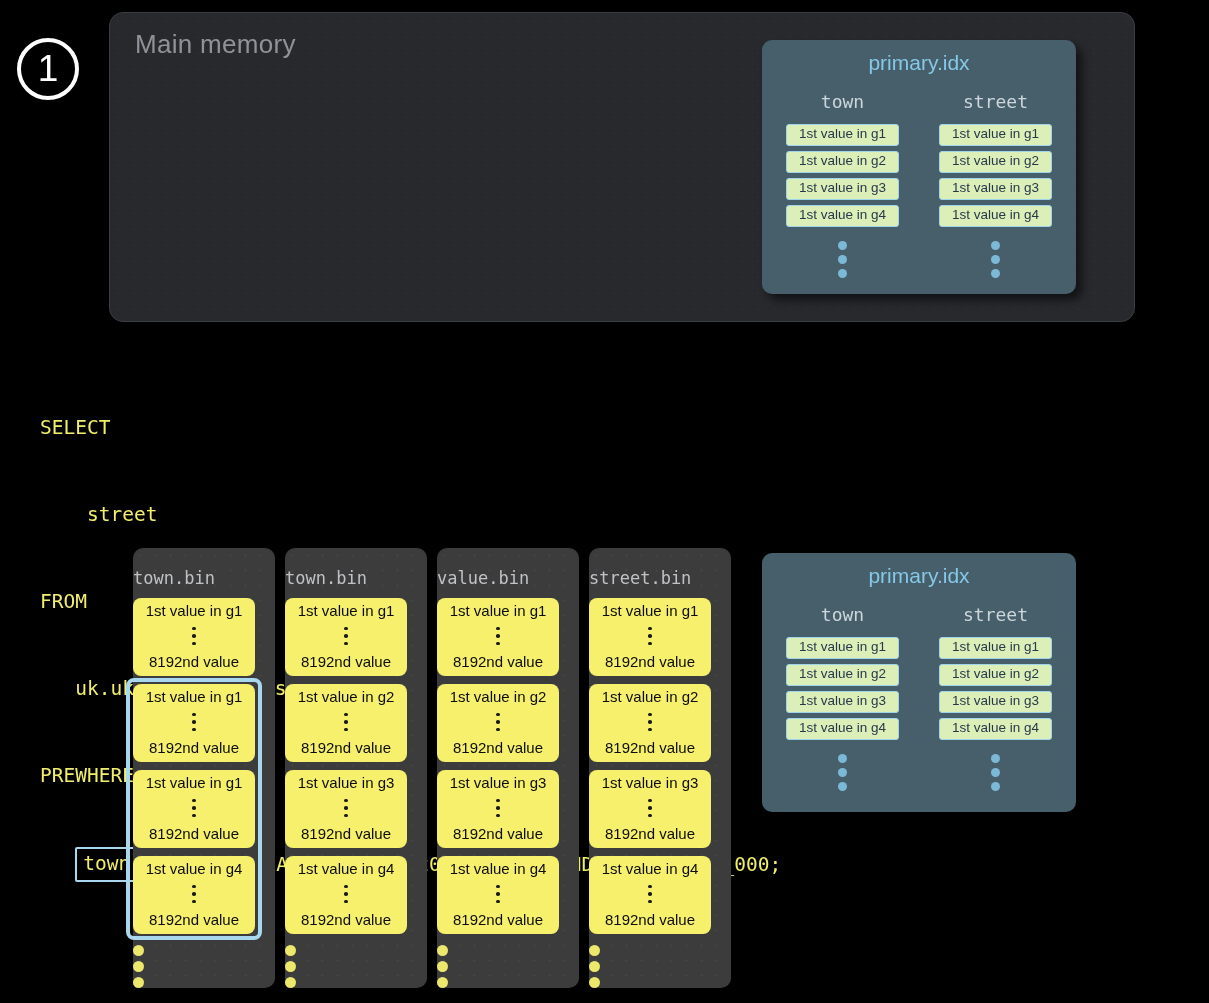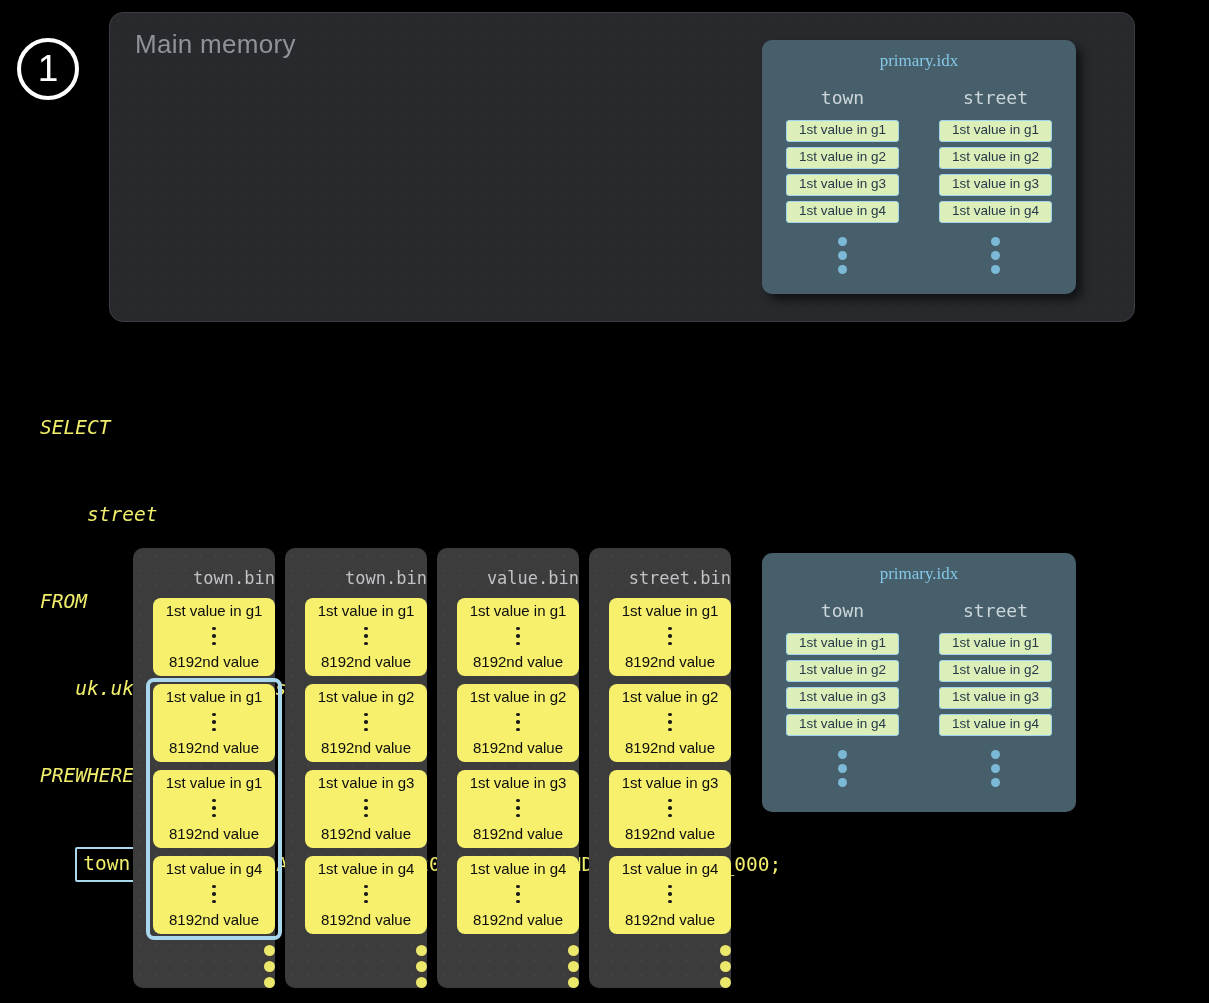--- a/index.html
+++ b/index.html
@@ -30,54 +30,54 @@
     position:absolute;left:25px;top:16px;color:#8f9298;font-size:26px;letter-spacing:.3px;
   }
   
   .pidx{
     position:absolute;left:762px;width:314px;height:254px;
     background:#465f6b;border-radius:10px;
     box-shadow:6px 6px 9px rgba(0,0,0,0.55);
     padding-top:11px;
   }
   .pidx-title{
-    text-align:center;font-family:Liberation Serif, serif;font-size:17px;color:#85c8e7;
+    text-align:center;font-family:Liberation Sans, sans-serif;font-size:21px;color:#85c8e7;
   }
   .pidx-cols{display:flex;justify-content:space-between;padding:0 24px;margin-top:16px;}
   .pidx-col{display:flex;flex-direction:column;align-items:center;width:113px;}
   .pidx-col-header{
     font-family:var(--mono);font-size:18px;color:#cdd6da;margin-bottom:12px;
   }
   .chip{
     width:113px;height:22px;margin-bottom:5px;
     background:#ddefb8;border:1.5px solid #a0d4eb;border-radius:3px;
     color:#26384a;font-size:13.5px;line-height:18px;text-align:center;
     font-family:var(--sans);
   }
   .vdots{display:flex;flex-direction:column;align-items:center;gap:5px;margin-top:9px;}
   .vdots i{display:block;width:9px;height:9px;border-radius:50%;background:#7cb9d7;}
   
   .sql{
     position:absolute;left:40px;top:355px;
     font-family:var(--mono);font-size:19.5px;line-height:29px;color:#f1ee6b;
     white-space:pre;
   }
-  .sql-line{white-space:pre;font-style:italic;}
+  .sql-line{white-space:pre;}
   .sql-where{display:flex;align-items:center;height:33px;}
   .sql-hlbox{
     display:inline-block;border:2.5px solid #a9d7ee;border-radius:2px;
     padding:0 6px 2px 6px;margin-right:9px;white-space:pre;
   }
   
   .bins{position:absolute;left:133px;top:548px;display:flex;gap:10px;}
   .bin-col{
     position:relative;width:142px;height:440px;background:#3c3c3d;border-radius:10px;
     background-image:radial-gradient(circle, rgba(255,255,255,0.035) 1px, transparent 1.4px);
     background-size:15px 15px;
-    display:flex;flex-direction:column;align-items:flex-end;
+    display:flex;flex-direction:column;align-items:flex-start;
   }
   .bin-title{
     font-family:var(--mono);font-size:17px;color:#c0c2c5;margin-top:20px;
   }
   .bin-blocks{position:relative;width:122px;margin-top:10px;display:flex;flex-direction:column;}
   .granule{
     height:78px;margin-bottom:8px;background:#f6f06c;border-radius:8px;
     display:flex;flex-direction:column;align-items:center;justify-content:space-between;
     padding:4px 0 6px 0;color:#0d0d0d;font-size:15px;font-family:var(--sans);
   }

